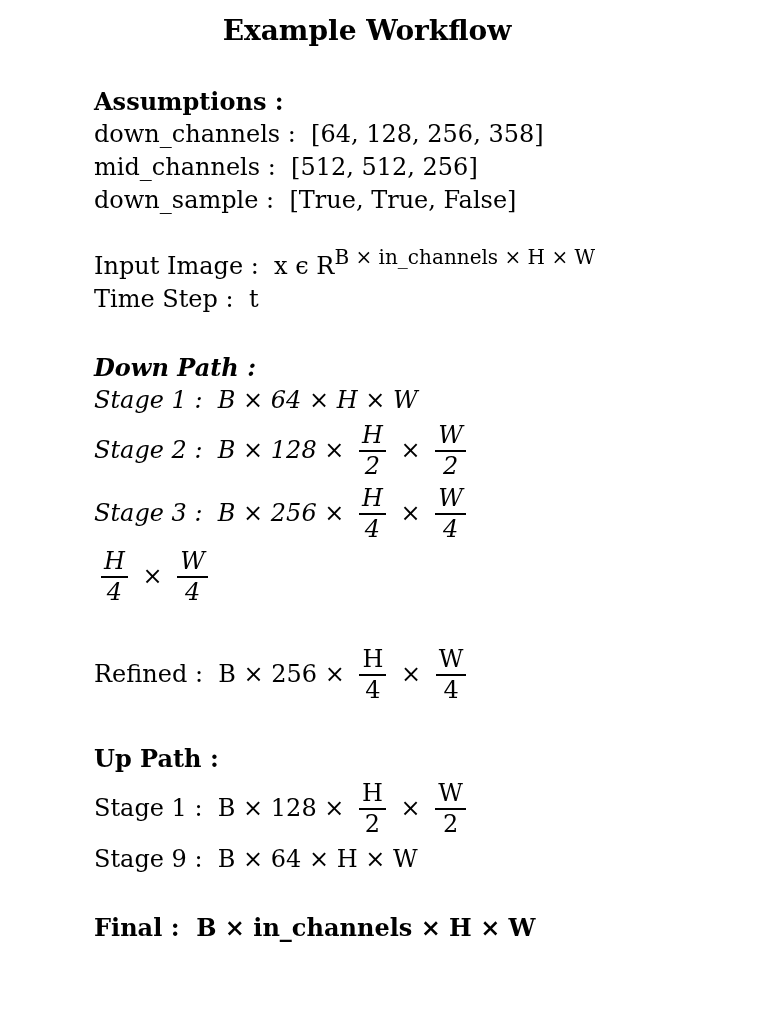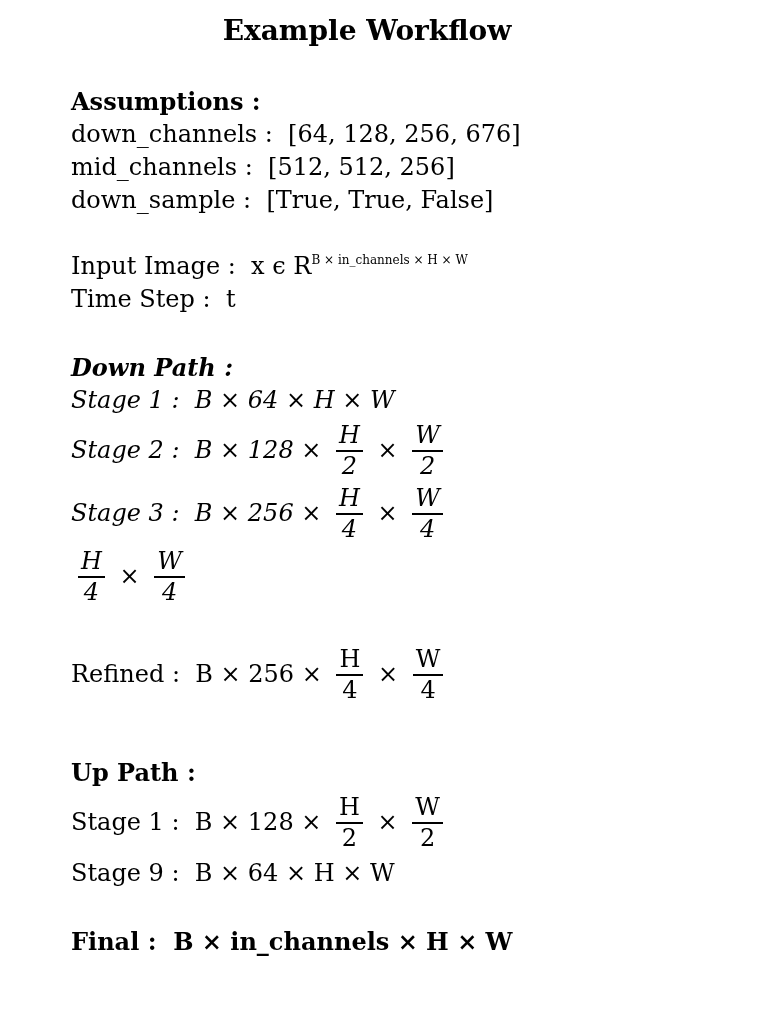--- a/index.html
+++ b/index.html
@@ -10,59 +10,59 @@
     font-family: "DejaVu Serif", "Liberation Serif", serif;
     overflow: hidden;
   }
   .page { position: relative; width: 764px; height: 900px; background: #ffffff; }
   .title {
     margin: 0; padding: 13px 30px 0 0;
     text-align: center;
     font-size: 28px; font-weight: 700; line-height: 36px;
     white-space: pre;
   }
-  #sections { padding-left: 71px; }
+  #sections { padding-left: 94px; }
   .sec { margin: 0; }
   .sec-assumptions { margin-top: 36px; }
   .sec-input       { margin-top: 33px; }
   .sec-down-path   { margin-top: 35px; font-style: italic; }
   .sec-mid-path    { margin-top: 40px; }
-  .sec-up-path     { margin-top: 52px; }
+  .sec-up-path     { margin-top: 38px; }
   .sec-final       { margin-top: 35px; }
   .sec-header {
     font-size: 24px; font-weight: 700; line-height: 33px;
     white-space: pre;
   }
   .line {
     font-size: 24px; line-height: 33px;
     white-space: pre;
   }
   .line.bold { font-weight: 700; }
   .line.tall { margin: 5px 0; }
   .frac {
     display: inline-block; text-align: center;
     vertical-align: middle; margin: 0 7px;
     font-size: 24px; line-height: 27px;
   }
   .frac .num { display: block; padding: 0 3px 1px 3px; }
   .frac .den { display: block; border-top: 2px solid #000; padding: 1px 3px 0 3px; }
   .sup {
-    font-size: 12px; line-height: 0;
+    font-size: 20px; line-height: 0;
     vertical-align: 10px; white-space: pre;
   }
 </style>
 </head>
 <body>
 
 <div class="page">
   <h1 class="title">Example Workflow</h1>
   <main id="sections">
       <section class="sec sec-assumptions">
         <div class="sec-header">Assumptions :</div>
-        <div class="line"><span>down_channels :  [64, 128, 256, 676]</span></div>
+        <div class="line"><span>down_channels :  [64, 128, 256, 358]</span></div>
         <div class="line"><span>mid_channels :  [512, 512, 256]</span></div>
         <div class="line"><span>down_sample :  [True, True, False]</span></div>
       </section>
       <section class="sec sec-input">
         <div class="line"><span>Input Image :  x ϵ R</span><span class="sup">B × in_channels × H × W</span></div>
         <div class="line"><span>Time Step :  t</span></div>
       </section>
       <section class="sec sec-down-path">
         <div class="sec-header">Down Path :</div>
         <div class="line"><span>Stage 1 :  B × 64 × H × W</span></div>

